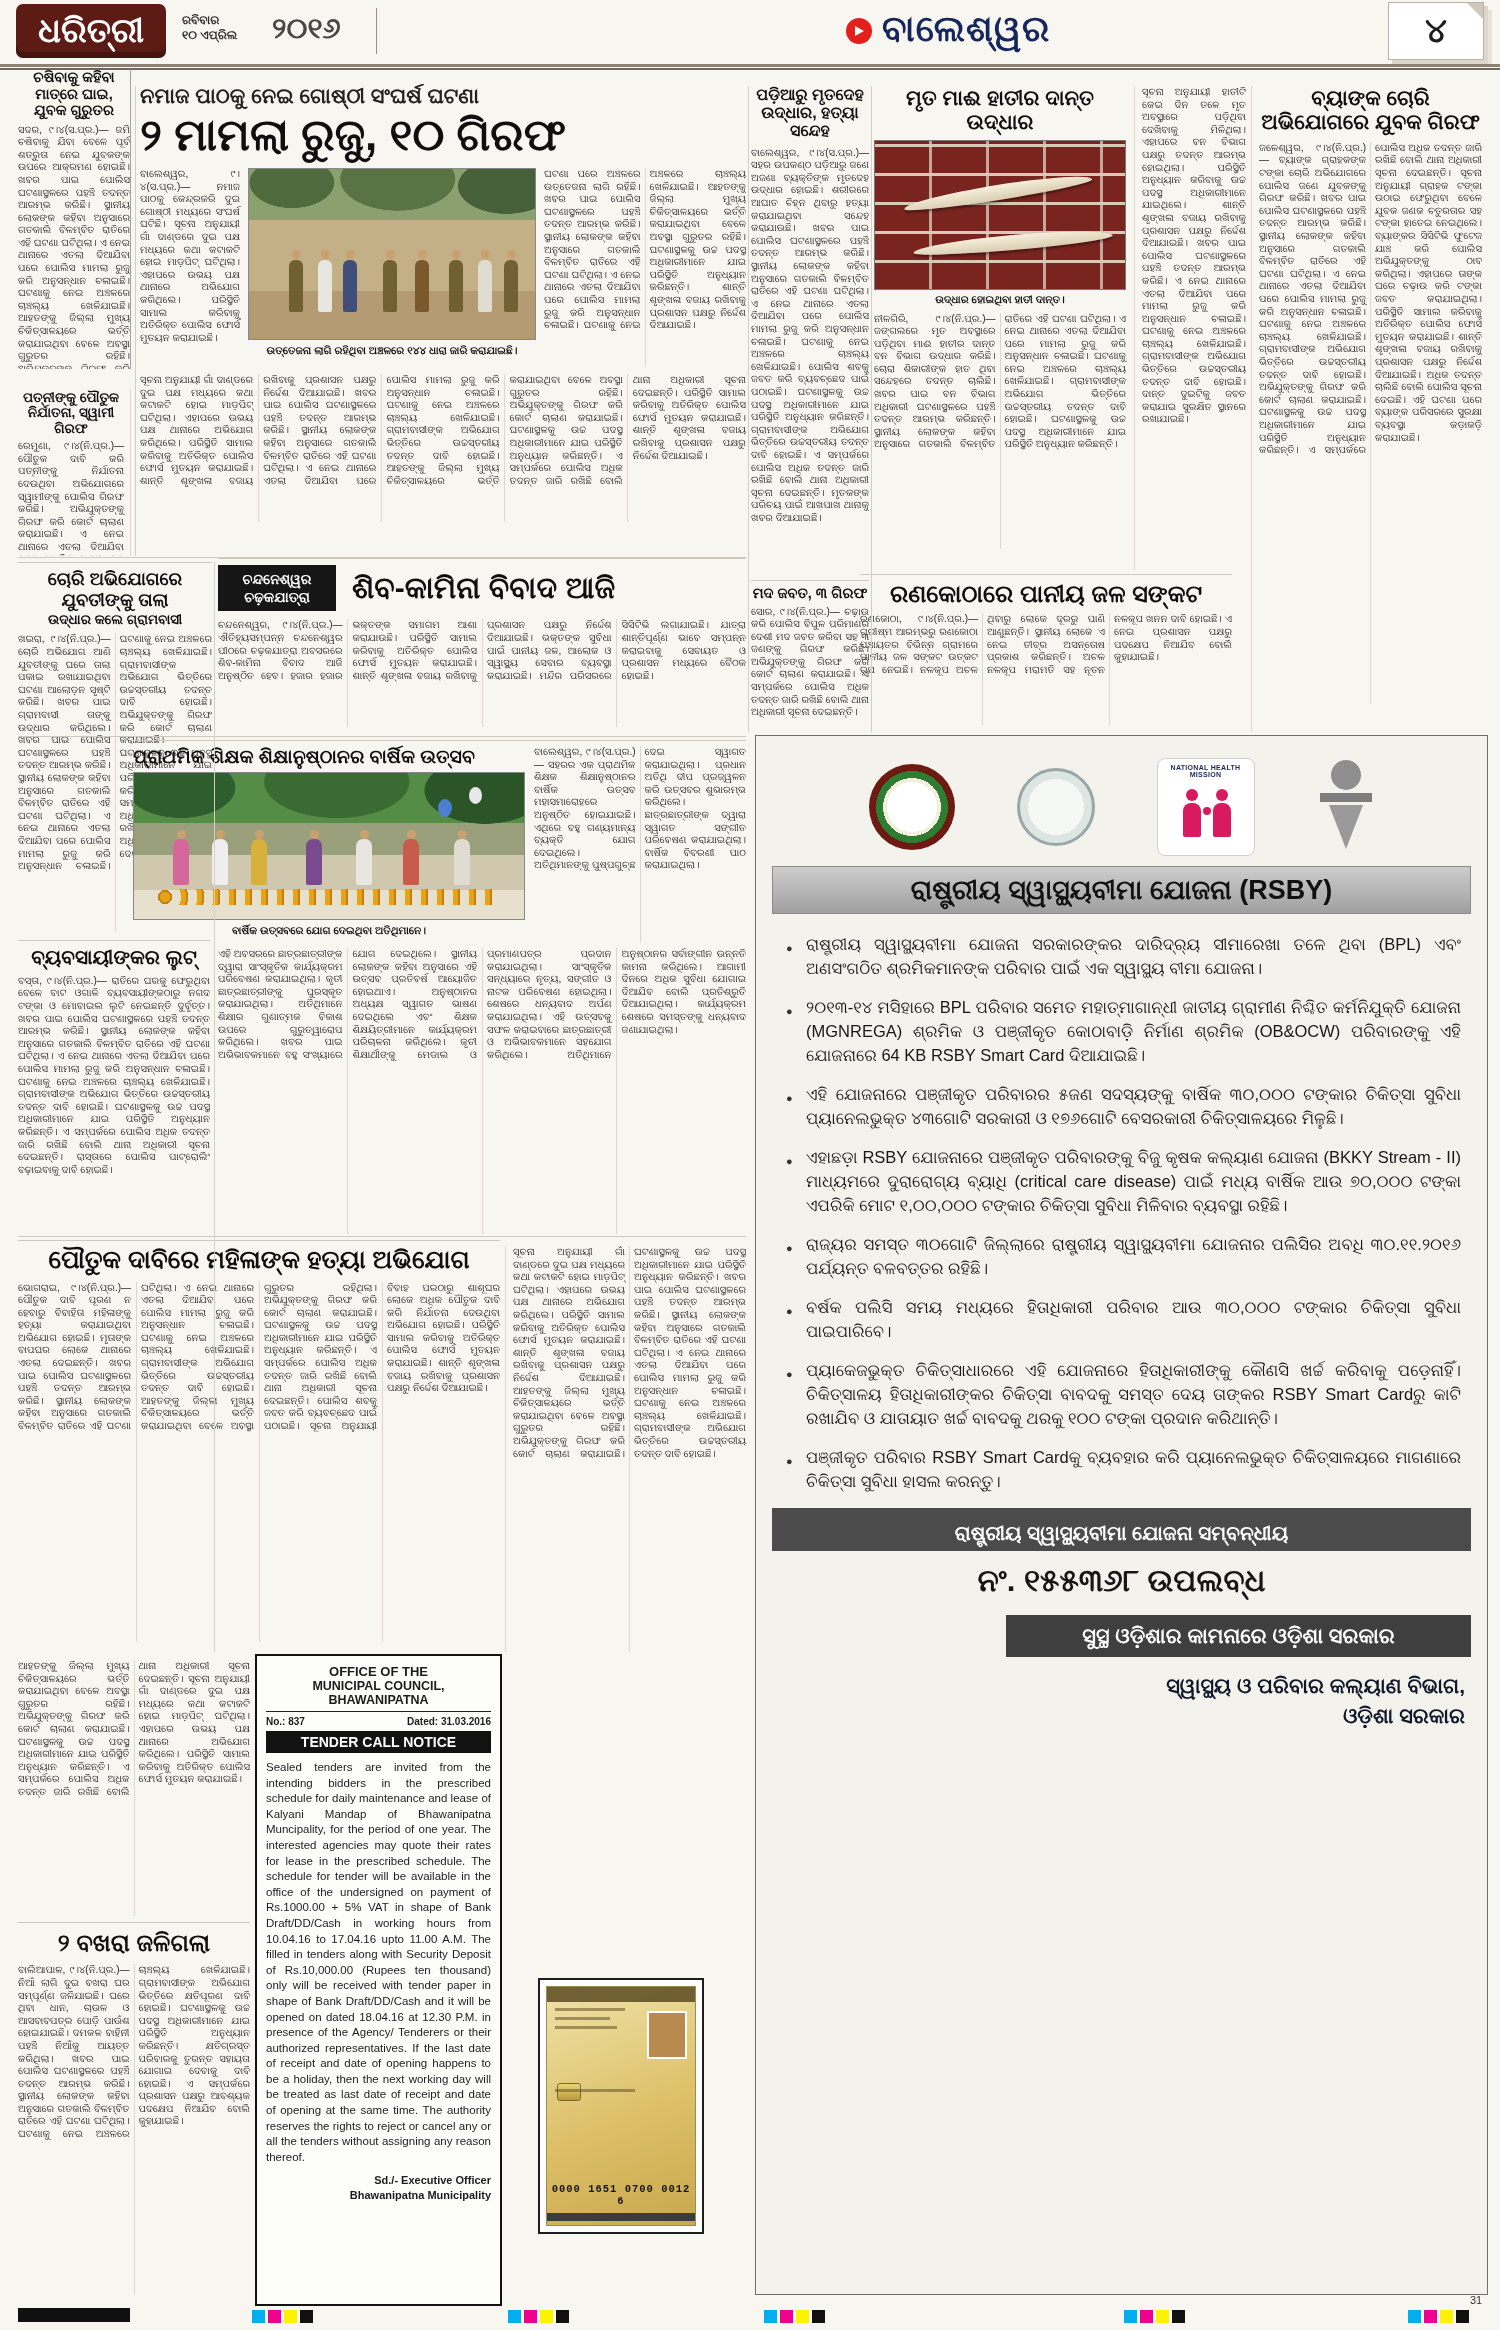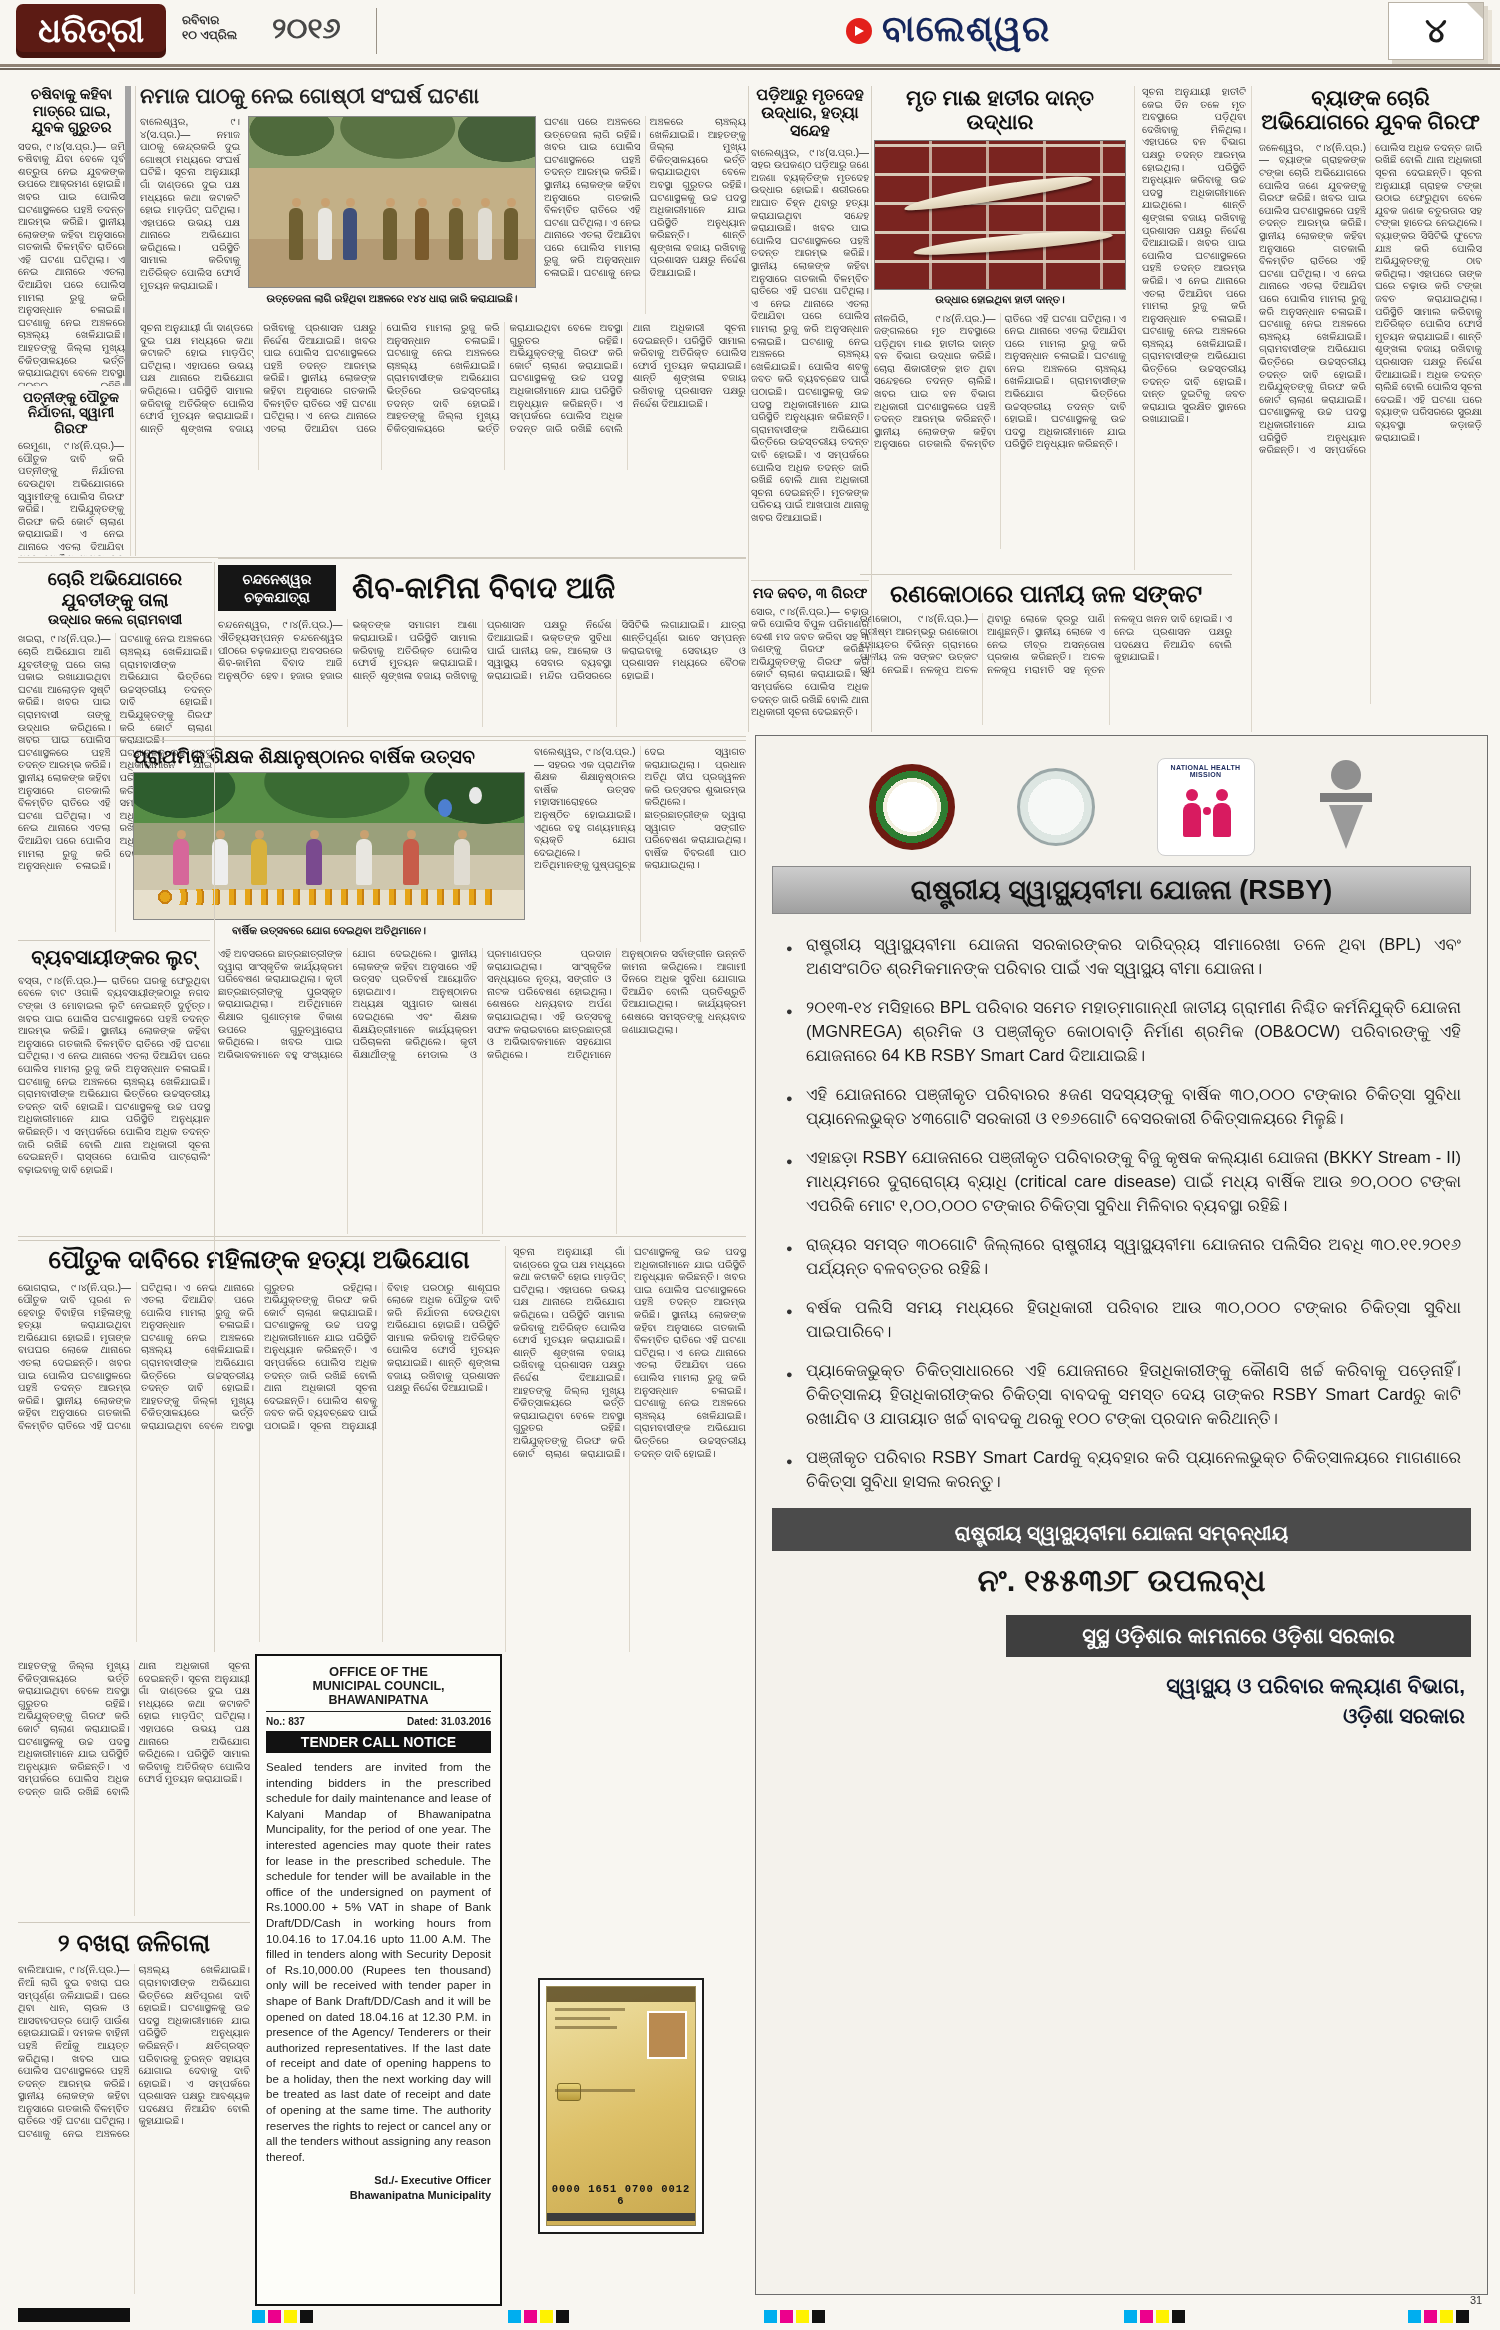--- a/index.html
+++ b/index.html
@@ -141,32 +141,33 @@
     <div class="motif">
         <i></i>
       </div>
     <div class="mh-ed">ବାଲେଶ୍ୱର</div>
     <div class="mcorner">
       <span>୪</span>
     </div>
   </header>
   <div class="toprule"></div>
 
-  <section class="b" style="left:18px;top:86px;width:113px;height:300px;border-right:6px solid #a3a3a3;padding-right:0">
+  <section class="b" style="left:18px;top:69px;width:113px;height:300px;border-right:1px solid #a3a3a3;padding-right:0">
     <div class="hl ctr" style="font-size:14.5px">ଚଷିବାକୁ କହିବା ମାତ୍ରେ ଘାଇ, ଯୁବକ ଗୁରୁତର</div>
     <div class="bd" style="margin-top:5px;height:246px">ସଦର, ୯।୪(ସ.ପ୍ର.)— ଜମି ଚଷିବାକୁ ଯିବା ବେଳେ ପୂର୍ବ ଶତ୍ରୁତା ନେଇ ଯୁବକଙ୍କ ଉପରେ ଆକ୍ରମଣ ହୋଇଛି। ଖବର ପାଇ ପୋଲିସ ଘଟଣାସ୍ଥଳରେ ପହଞ୍ଚି ତଦନ୍ତ ଆରମ୍ଭ କରିଛି। ସ୍ଥାନୀୟ ଲୋକଙ୍କ କହିବା ଅନୁସାରେ ଗତକାଲି ବିଳମ୍ବିତ ରାତିରେ ଏହି ଘଟଣା ଘଟିଥିଲା। ଏ ନେଇ ଥାନାରେ ଏତଲା ଦିଆଯିବା ପରେ ପୋଲିସ ମାମଲା ରୁଜୁ କରି ଅନୁସନ୍ଧାନ ଚଳାଇଛି। ଘଟଣାକୁ ନେଇ ଅଞ୍ଚଳରେ ଚାଞ୍ଚଲ୍ୟ ଖେଳିଯାଇଛି। ଆହତଙ୍କୁ ଜିଲ୍ଲା ମୁଖ୍ୟ ଚିକିତ୍ସାଳୟରେ ଭର୍ତ୍ତି କରାଯାଇଥିବା ବେଳେ ଅବସ୍ଥା ଗୁରୁତର ରହିଛି। ଅଭିଯୁକ୍ତଙ୍କୁ ଗିରଫ କରି କୋର୍ଟ ଚାଲାଣ କରାଯାଇଛି। ଘଟଣାସ୍ଥଳକୁ ଉଚ୍ଚ ପଦସ୍ଥ ଅଧିକାରୀମାନେ ଯାଇ ପରିସ୍ଥିତି ଅନୁଧ୍ୟାନ କରିଛନ୍ତି। ଏ ସମ୍ପର୍କରେ ପୋଲିସ ଅଧିକ ତଦନ୍ତ ଜାରି ରଖିଛି ବୋଲି ଥାନା ଅଧିକାରୀ ସୂଚନା ଦେଇଛନ୍ତି। ଗ୍ରାମବାସୀଙ୍କ ଅଭିଯୋଗ ଭିତ୍ତିରେ ଉଚ୍ଚସ୍ତରୀୟ ତଦନ୍ତ ଦାବି ହୋଇଛି।</div>
   </section>
 
   <section class="b" style="left:18px;top:390px;width:113px;height:166px;border-right:1px solid #ddd7cb;padding-right:6px">
     <div class="hl ctr" style="font-size:13.5px">ପତ୍ନୀଙ୍କୁ ପୌତୁକ ନିର୍ଯାତନା, ସ୍ୱାମୀ ଗିରଫ</div>
     <div class="bd" style="margin-top:4px;height:112px">ରେମୁଣା, ୯।୪(ନି.ପ୍ର.)— ପୌତୁକ ଦାବି କରି ପତ୍ନୀଙ୍କୁ ନିର୍ଯାତନା ଦେଉଥିବା ଅଭିଯୋଗରେ ସ୍ୱାମୀଙ୍କୁ ପୋଲିସ ଗିରଫ କରିଛି। ଅଭିଯୁକ୍ତଙ୍କୁ ଗିରଫ କରି କୋର୍ଟ ଚାଲାଣ କରାଯାଇଛି। ଏ ନେଇ ଥାନାରେ ଏତଲା ଦିଆଯିବା ପରେ ପୋଲିସ ମାମଲା ରୁଜୁ କରି ଅନୁସନ୍ଧାନ ଚଳାଇଛି। ଏ ସମ୍ପର୍କରେ ପୋଲିସ ଅଧିକ ତଦନ୍ତ ଜାରି ରଖିଛି ବୋଲି ଥାନା ଅଧିକାରୀ ସୂଚନା ଦେଇଛନ୍ତି।</div>
   </section>
 
   <section class="b" style="left:140px;top:84px;width:606px;height:473px">
     <div class="hl" style="font-size:21px;color:#222">ନମାଜ ପାଠକୁ ନେଇ ଗୋଷ୍ଠୀ ସଂଘର୍ଷ ଘଟଣା</div>
+    <div class="hl" style="font-size:44px;margin-top:2px">୨ ମାମଲା ରୁଜୁ, ୧୦ ଗିରଫ</div>
     <div style="display:flex;margin-top:8px;height:198px">
       <div class="bd" style="width:100px;flex:none;margin-right:8px;height:198px">ବାଲେଶ୍ୱର, ୯।୪(ସ.ପ୍ର.)— ନମାଜ ପାଠକୁ କେନ୍ଦ୍ରକରି ଦୁଇ ଗୋଷ୍ଠୀ ମଧ୍ୟରେ ସଂଘର୍ଷ ଘଟିଛି। ସୂଚନା ଅନୁଯାୟୀ ଗାଁ ଦାଣ୍ଡରେ ଦୁଇ ପକ୍ଷ ମଧ୍ୟରେ କଥା କଟାକଟି ହୋଇ ମାଡ଼ପିଟ୍ ଘଟିଥିଲା। ଏହାପରେ ଉଭୟ ପକ୍ଷ ଥାନାରେ ଅଭିଯୋଗ କରିଥିଲେ। ପରିସ୍ଥିତି ସାମାଲ କରିବାକୁ ଅତିରିକ୍ତ ପୋଲିସ ଫୋର୍ସ ମୁତୟନ କରାଯାଇଛି।</div>
       <div style="width:288px;flex:none">
         <div class="photo-police">
           <span class="pfig" style="left:14%;background:#706032"></span>
           <span class="pfig" style="left:24%;background:#e8e6e0"></span>
           <span class="pfig" style="left:33%;background:#3f4f7a"></span>
           <span class="pfig" style="left:47%;background:#706032"></span>
           <span class="pfig" style="left:58%;background:#7a5a2c"></span>
           <span class="pfig" style="left:70%;background:#706032"></span>

